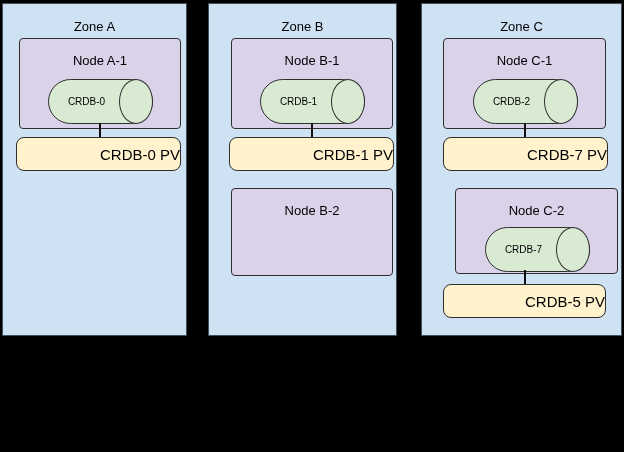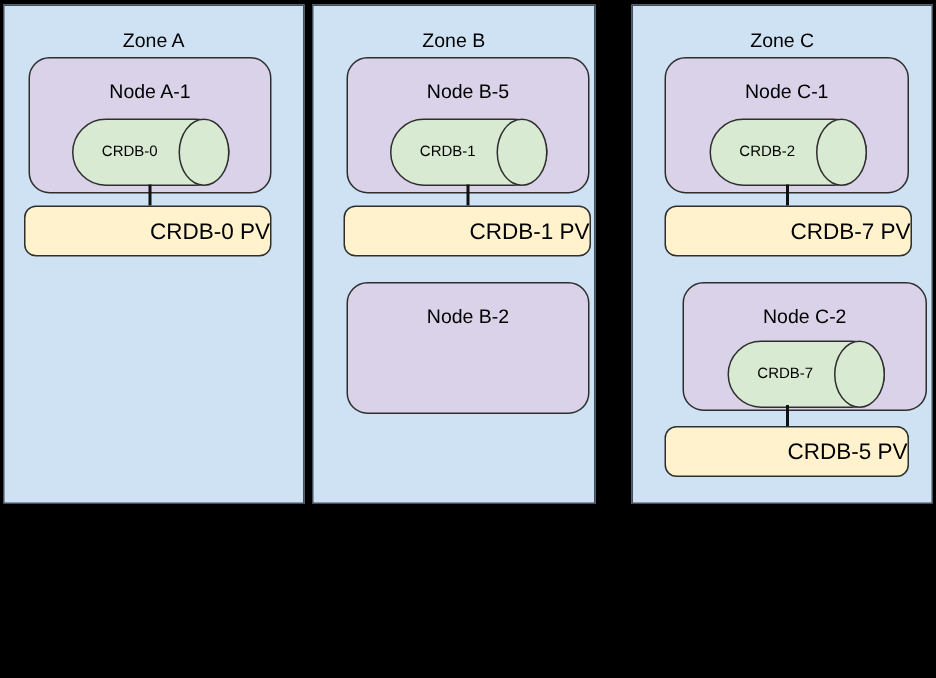--- a/index.html
+++ b/index.html
@@ -18,21 +18,21 @@
     border: 1px solid var(--zone-border, #42505e);
   }
   .zone-label {
     position: absolute; top: 15px; left: 0; right: 0;
     text-align: center; font-size: 13px; line-height: 15px;
   }
   .node {
     position: absolute;
     background: var(--node-fill, #d9d2e9);
     border: 1px solid var(--shape-border, #2e2e2e);
-    border-radius: 14px;
+    border-radius: 4px;
   }
   .node-label {
     position: absolute; top: 14px; left: 0; right: 0;
     text-align: center; font-size: 13px; line-height: 15px;
   }
   .cyl {
     position: absolute; width: 105px; height: 45px;
     background: var(--pod-fill, #d9ead3);
     border: 1px solid var(--shape-border, #2e2e2e);
     border-radius: 23px;
@@ -60,21 +60,21 @@
     border-radius: 8px;
     display: flex; align-items: center; justify-content: flex-end;
     font-size: 15px;
   }
 </style>
 </head>
 <body>
 
 <div class="canvas">
 
-  <section class="zone" style="left:2px;width:201px;">
+  <section class="zone" style="left:2px;width:185px;">
     <div class="zone-label">Zone A</div>
 
     <div class="node" style="left:16px;top:34px;width:162px;height:91px;">
       <div class="node-label">Node A-1</div>
       <div class="cyl" style="left:28px;top:40px;">
         <span class="cyl-cap"></span>
         <span class="cyl-label">CRDB-0</span>
       </div>
     </div>
 
@@ -82,21 +82,21 @@
 
     <div class="pv" style="left:13px;top:133px;width:165px;">
       <span>CRDB-0 PV</span>
     </div>
   </section>
 
   <section class="zone" style="left:208px;width:189px;">
     <div class="zone-label">Zone B</div>
 
     <div class="node" style="left:22px;top:34px;width:162px;height:91px;">
-      <div class="node-label">Node B-5</div>
+      <div class="node-label">Node B-1</div>
       <div class="cyl" style="left:28px;top:40px;">
         <span class="cyl-cap"></span>
         <span class="cyl-label">CRDB-1</span>
       </div>
     </div>
 
     <div class="connector" style="left:102px;top:119px;height:14px;"></div>
 
     <div class="pv" style="left:20px;top:133px;width:165px;">
       <span>CRDB-1 PV</span>

